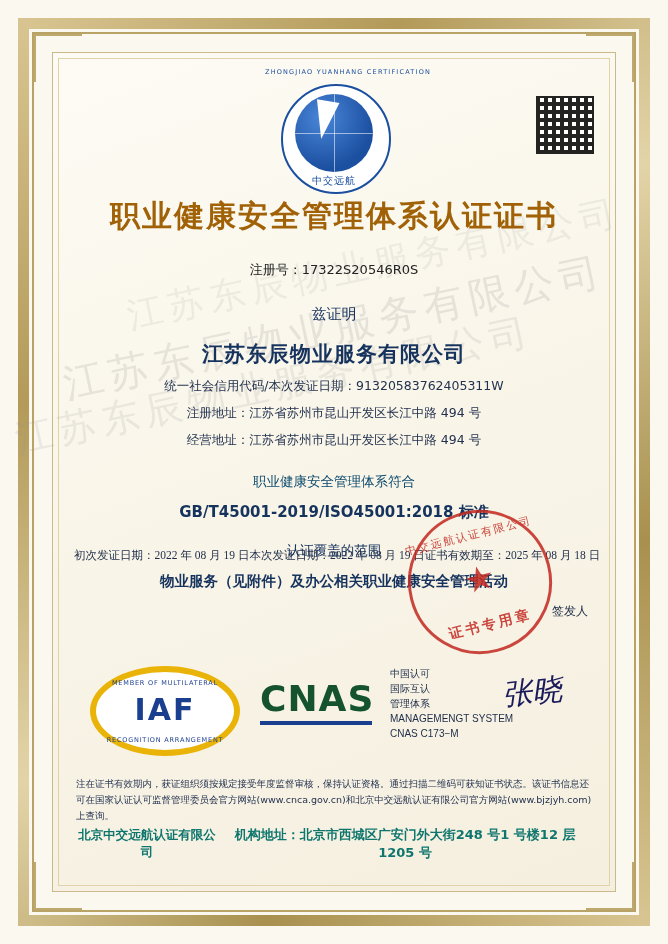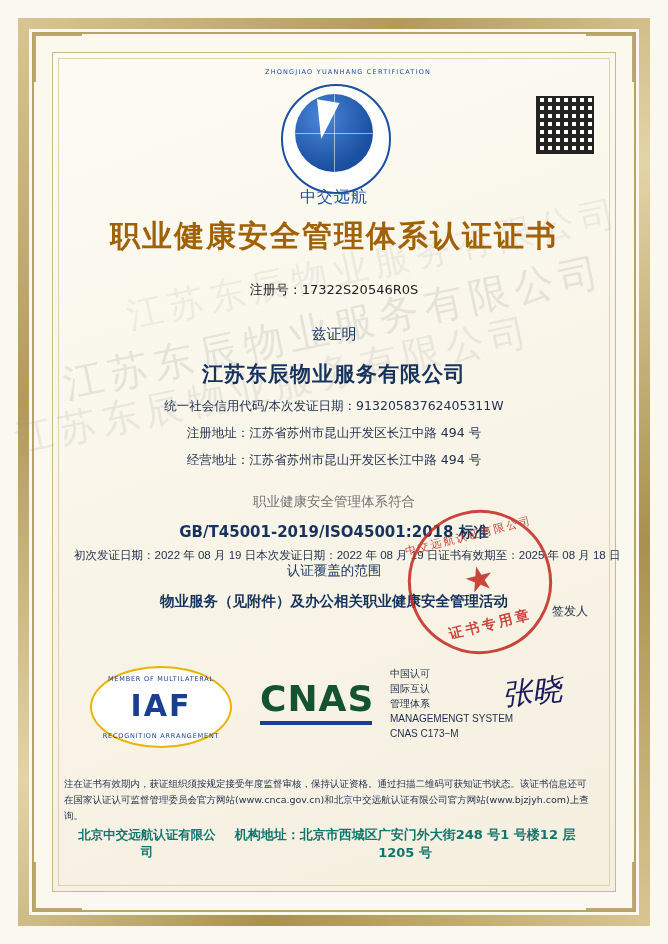--- a/index.html
+++ b/index.html
@@ -106,21 +106,21 @@
       repeating-linear-gradient(0deg,#111 0 4px, transparent 4px 8px),
       repeating-linear-gradient(90deg,#111 0 4px, transparent 4px 8px);
     background-color: #fff;
     opacity: 0.92;
   }
 
   
   .logo-wrap {
     position: relative;
     margin: 0 auto;
-    padding-top: 32px;
+    padding-top: 12px;
     width: 150px;
     height: 116px;
   }
   .logo-ring {
     position: absolute;
     left: 22px; top: 26px;
     width: 106px; height: 106px;
     border-radius: 50%;
     border: 2px solid #1b4fa0;
     background: #fff;
@@ -151,21 +151,21 @@
     width: 0; height: 0;
     border-left: 22px solid #fff;
     border-top: 6px solid transparent;
     border-bottom: 34px solid transparent;
     transform: rotate(-6deg);
   }
   .logo-text {
     position: absolute;
     left: 0; right: 0;
     bottom: -2px;
-    font-size: 16px;
+    font-size: 10px;
     color: #1b4fa0;
     letter-spacing: 1px;
     font-family: "DejaVu Sans", sans-serif;
   }
   .logo-arc {
     position: absolute;
     left: 6px; top: 10px;
     width: 138px; height: 60px;
     font-size: 6.5px;
     letter-spacing: 1.2px;
@@ -209,21 +209,21 @@
   }
   .info-line {
     margin-top: 10px;
     font-size: 12.5px;
     color: #23324f;
     font-family: "DejaVu Sans", sans-serif;
   }
   .conform {
     margin-top: 24px;
     font-size: 13.5px;
-    color: #737373;
+    color: #0c4a6e;
     font-family: "DejaVu Sans", sans-serif;
   }
   .standard {
     margin-top: 12px;
     font-size: 15px;
     font-weight: bold;
     color: #16335e;
     font-family: "DejaVu Sans", sans-serif;
   }
   .scope-label {
@@ -241,21 +241,21 @@
   }
 
   .dates {
     position: absolute;
     left: 16px; right: 16px;
     top: 490px;
     display: flex;
     justify-content: space-between;
     font-size: 11.5px;
     color: #1d2c49;
-    font-family: Liberation Sans, sans-serif;
+    font-family: Liberation Serif, serif;
   }
   .dates > div { white-space: nowrap; }
 
   .signer {
     position: absolute;
     right: 22px;
     top: 545px;
     font-size: 12px;
     color: #1d2c49;
     font-family: "DejaVu Sans", sans-serif;
@@ -298,21 +298,21 @@
     position: absolute;
     left: 22px; right: 22px;
     top: 600px;
     height: 110px;
   }
   .iaf {
     position: absolute;
     left: 10px; top: 8px;
     width: 138px; height: 78px;
     border-radius: 50%;
-    border: 2px solid #eab308;
+    border: 6px solid #eab308;
     background: #fff;
     color: #1b3f8f;
     text-align: center;
   }
   .iaf .iaf-big {
     font-size: 30px;
     font-weight: bold;
     letter-spacing: 2px;
     margin-top: 20px;
     font-family: "DejaVu Sans", sans-serif;
@@ -359,21 +359,21 @@
     right: 26px; top: 14px;
     font-size: 30px;
     color: #1a1a5a;
     font-style: italic;
     transform: rotate(-6deg);
     font-family: "DejaVu Serif", serif;
   }
 
   .footnote {
     position: absolute;
-    left: 6px; right: 18px;
+    left: 18px; right: 18px;
     top: 718px;
     font-size: 9.5px;
     line-height: 1.7;
     color: #23324f;
     text-align: left;
     font-family: "DejaVu Sans", sans-serif;
   }
 
   .bottom-bar {
     position: absolute;

